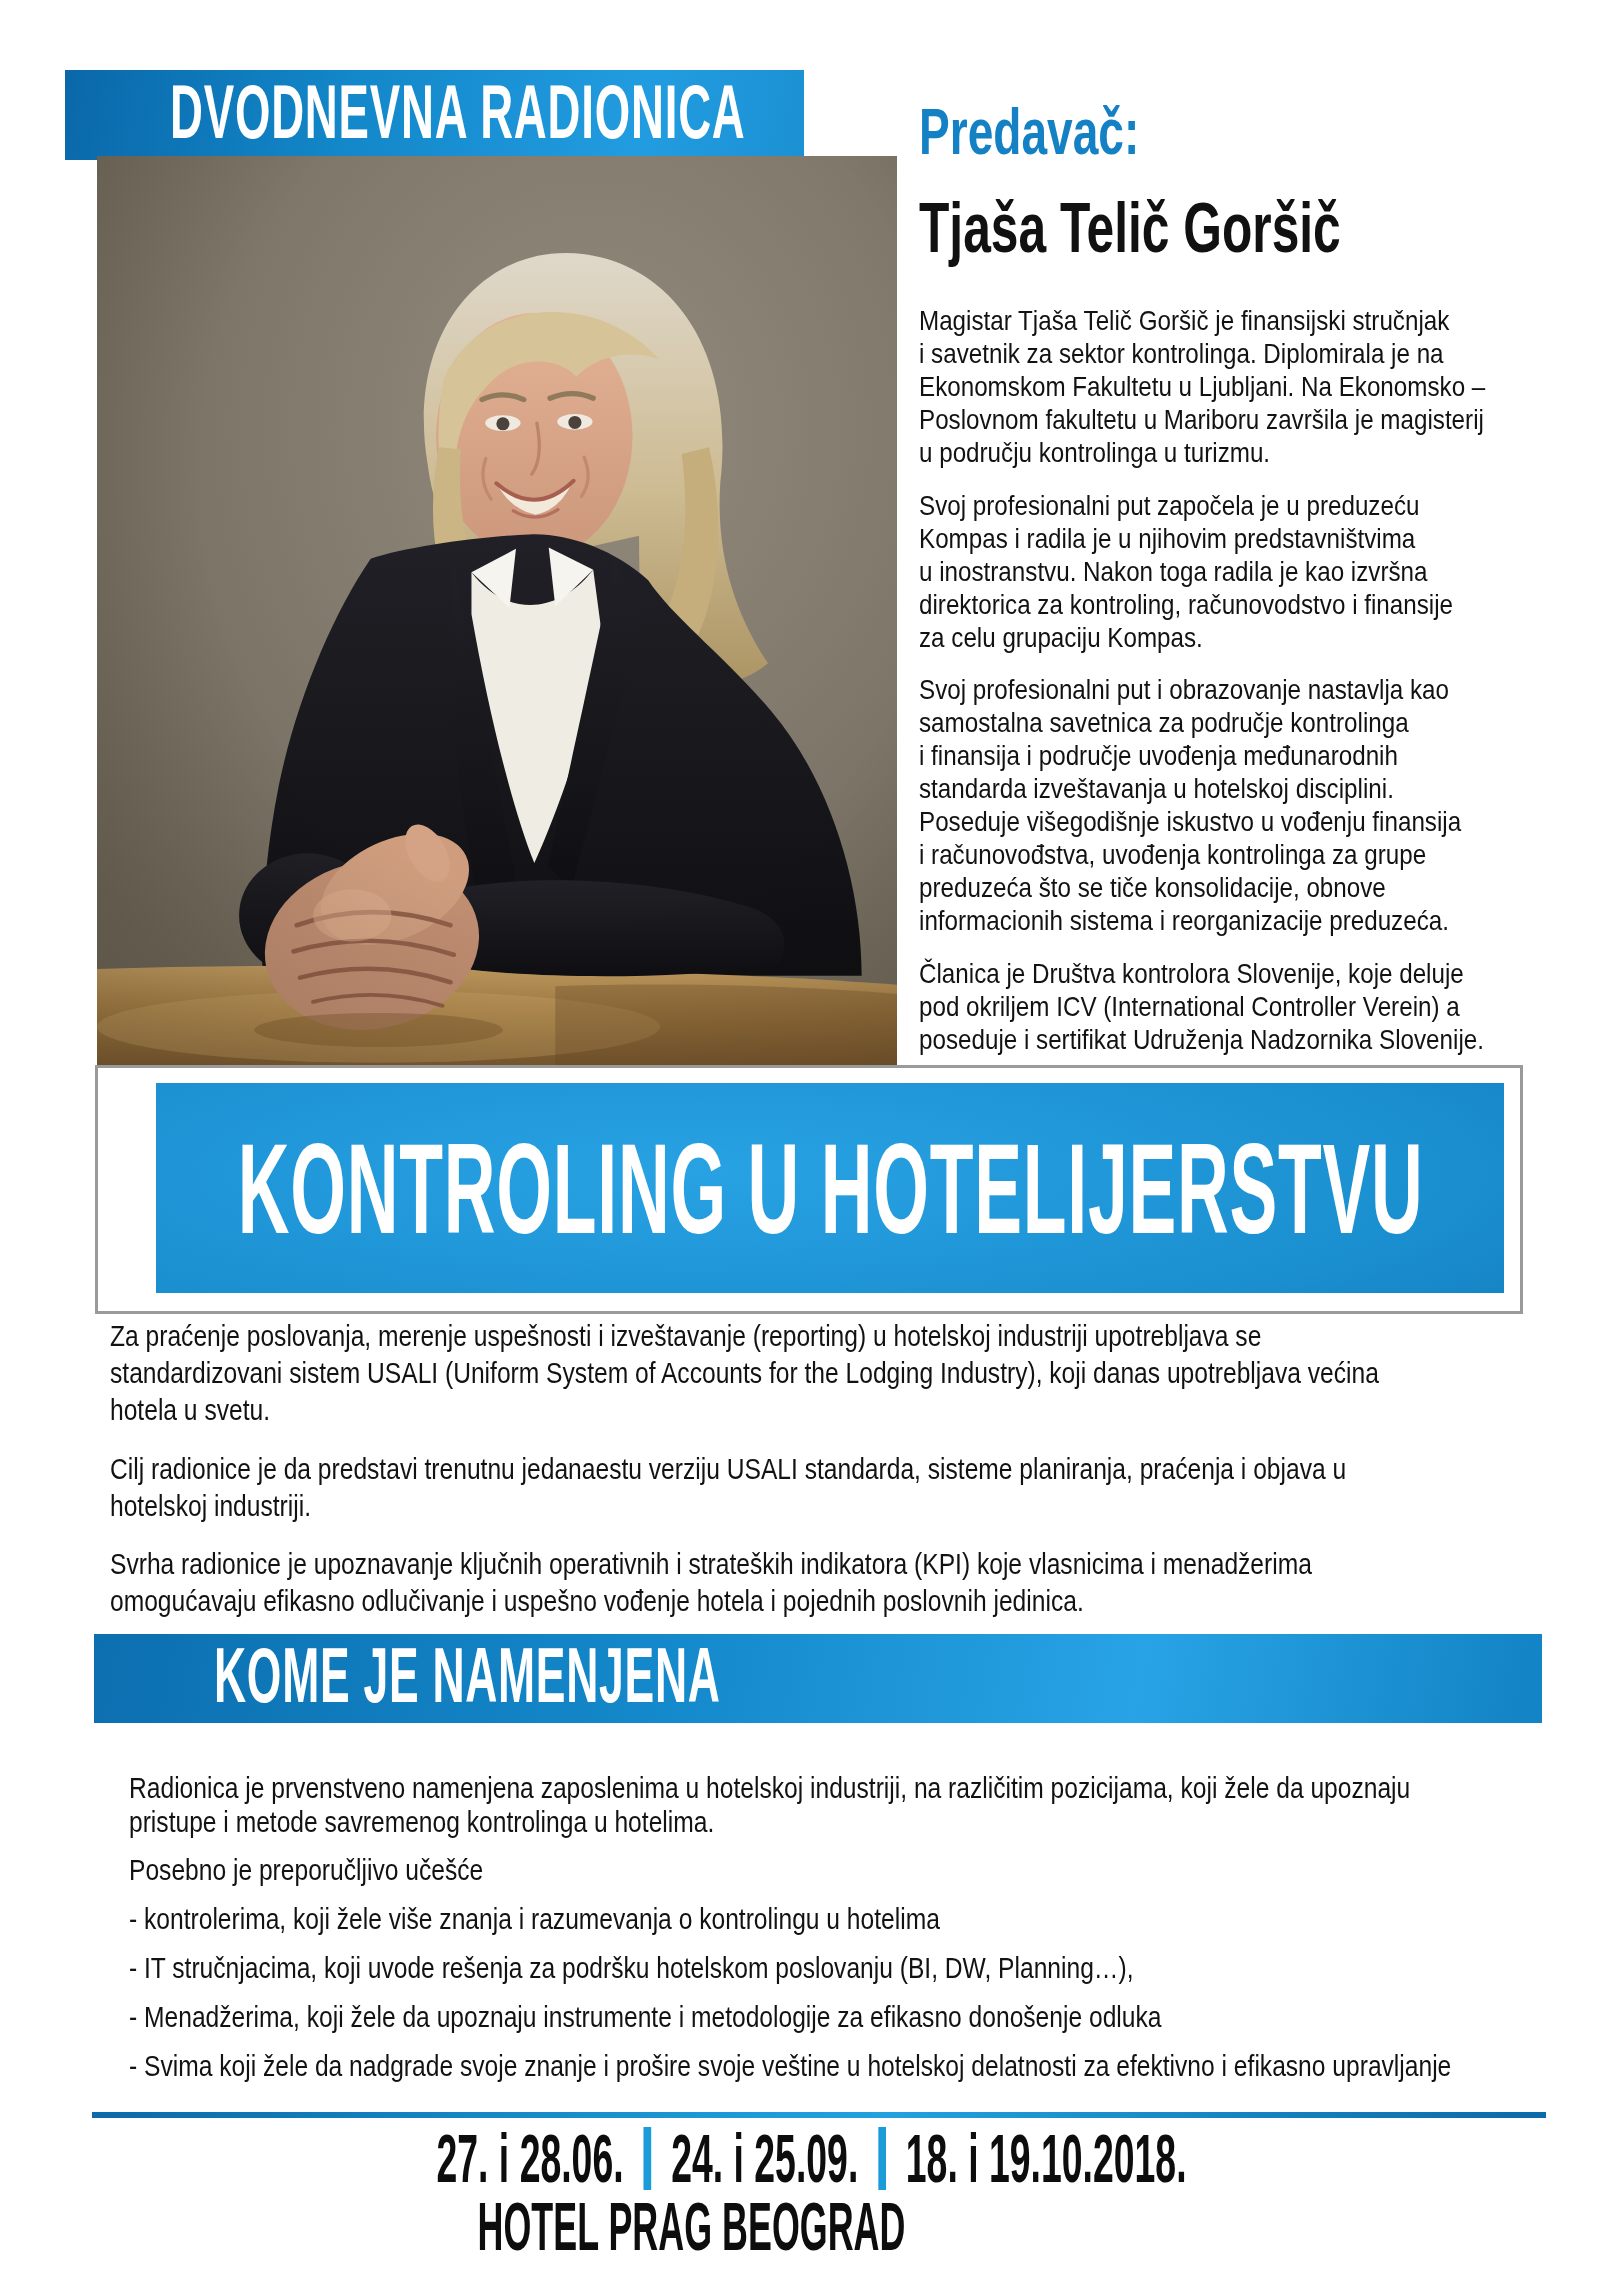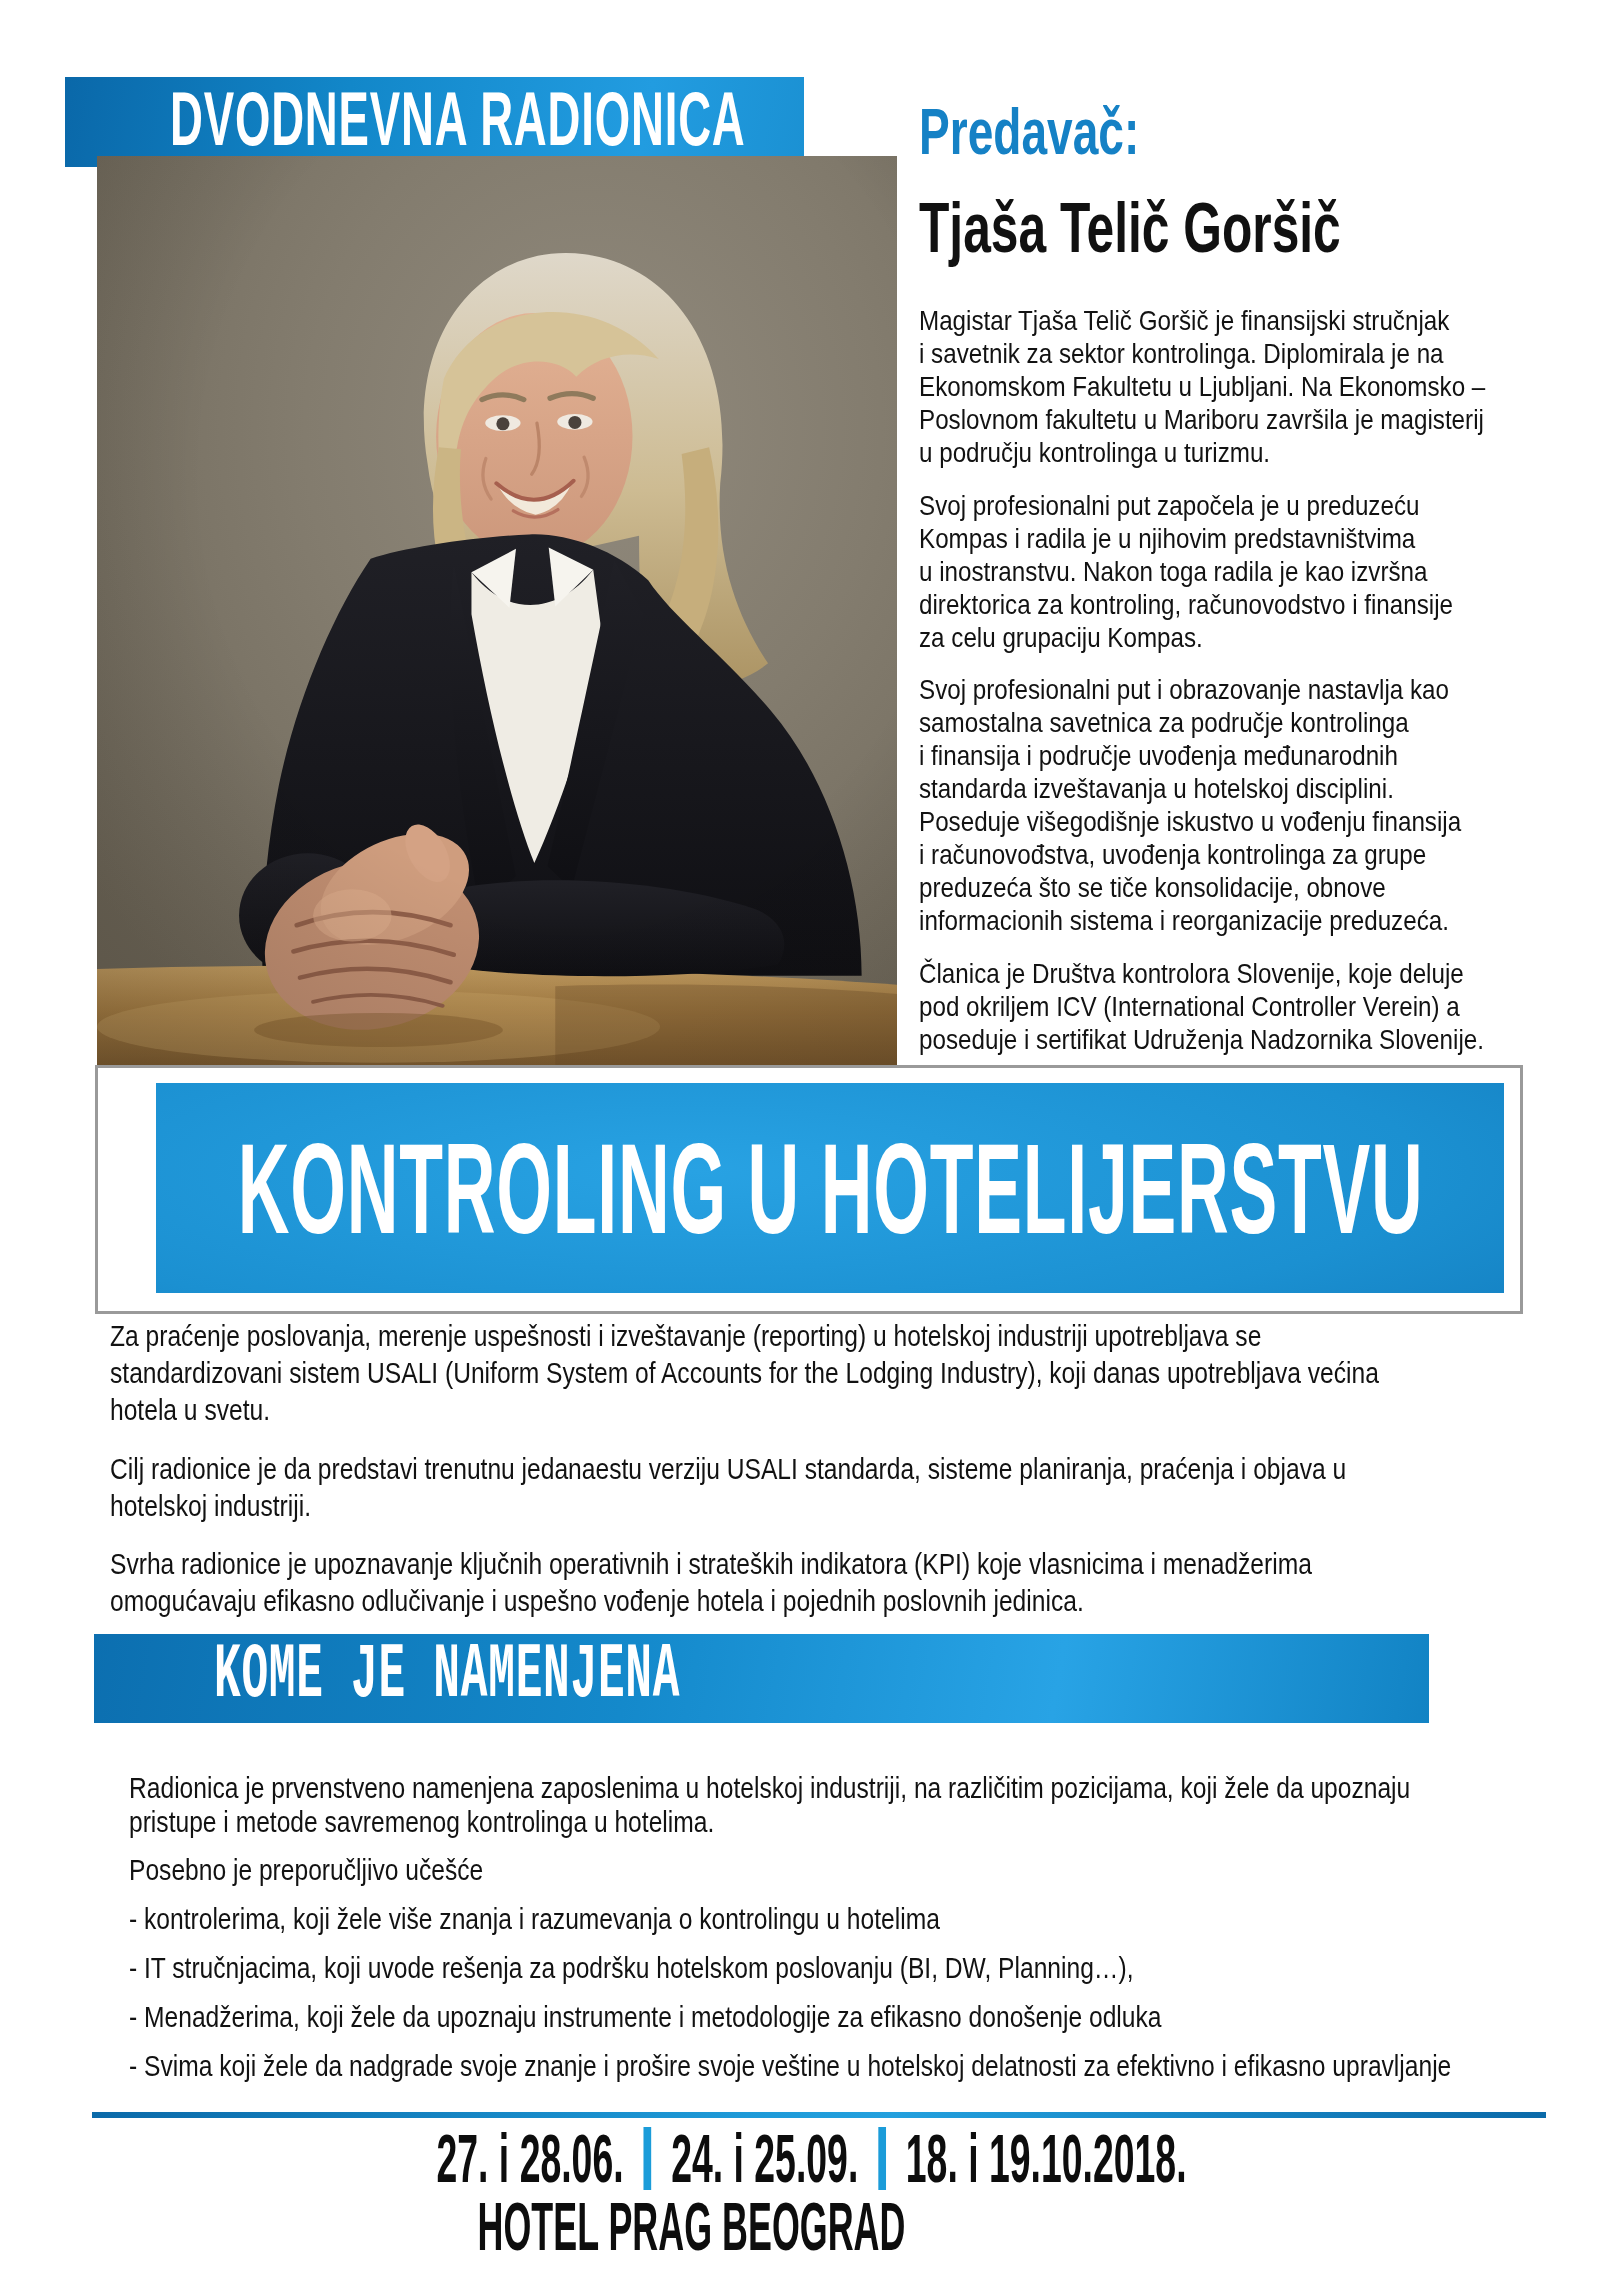--- a/index.html
+++ b/index.html
@@ -4,21 +4,21 @@
 <style>
   html,body{margin:0;padding:0}
   body{
     position:relative;width:1623px;height:2295px;background:#ffffff;
     font-family:"Liberation Sans",sans-serif;color:#121212;overflow:hidden;
   }
   .abs{position:absolute}
 
   
   #banner-top{
-    left:65px;top:77px;width:739px;height:90px;
+    left:65px;top:70px;width:739px;height:90px;
     background:linear-gradient(100deg,#0a68a9 0%,#1287c9 38%,#229ce0 78%,#1b91d3 100%);
   }
   #banner-top .label{
     position:absolute;left:105px;top:50%;
     font-size:76px;font-weight:bold;color:#ffffff;white-space:nowrap;
     transform:translateY(-54%) scaleX(.60);transform-origin:0 50%;letter-spacing:1.3px;
   }
 
   
   #photo{left:97px;top:156px;width:800px;height:910px}
@@ -58,23 +58,22 @@
   
   #intro{
     left:110px;top:1317px;width:1767px;
     transform:scaleX(.82);transform-origin:0 0;
     font-size:30px;line-height:37px;
   }
   #intro p{margin:0 0 21.6px 0;white-space:pre-line}
 
   
   #kome{
-    left:94px;top:1634px;width:1335px;height:89px;
+    left:94px;top:1634px;width:1448px;height:89px;
     background:linear-gradient(100deg,#0c6fb0 0%,#1489cb 40%,#28a3e5 72%,#1283c4 100%);
-    font-family:Liberation Mono, monospace;
   }
   #kome .label{
     position:absolute;left:120px;top:50%;
     font-size:78px;font-weight:bold;color:#ffffff;white-space:nowrap;
     transform:translateY(-54%) scaleX(.57);transform-origin:0 50%;letter-spacing:1.3px;
   }
 
   
   #audience{
     left:129px;top:1771px;width:1767px;

